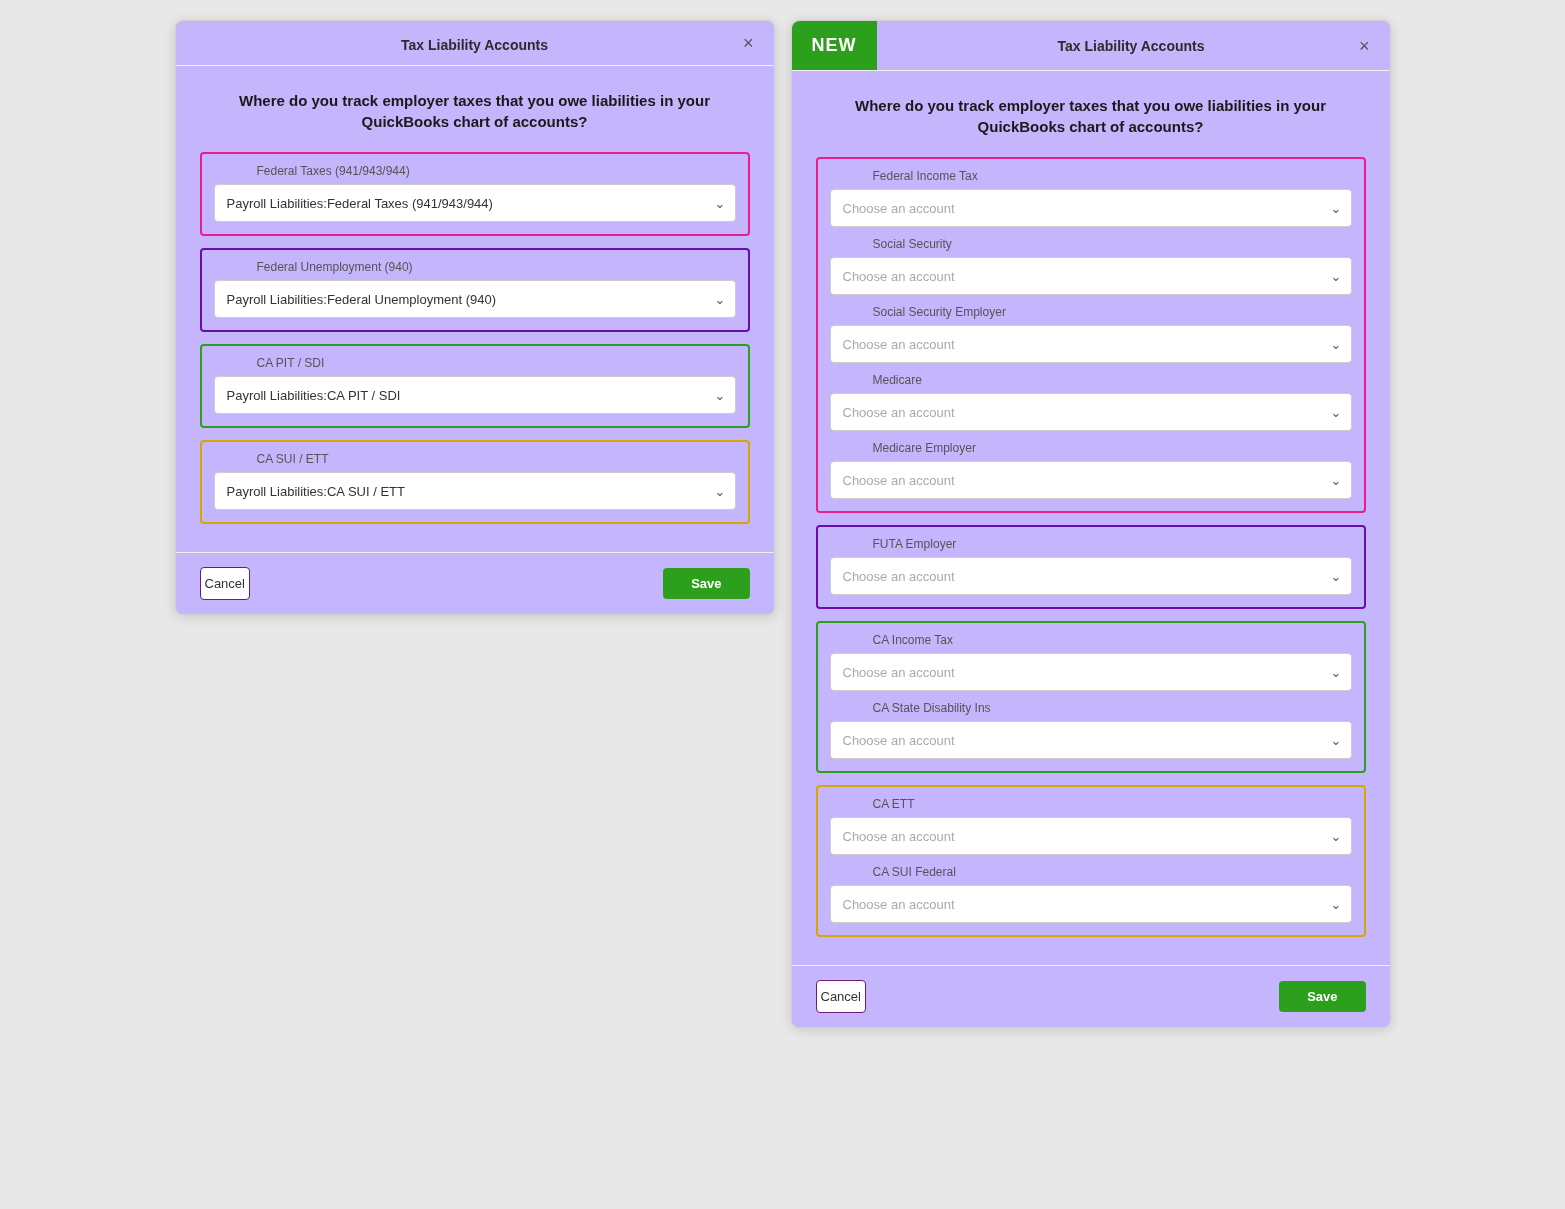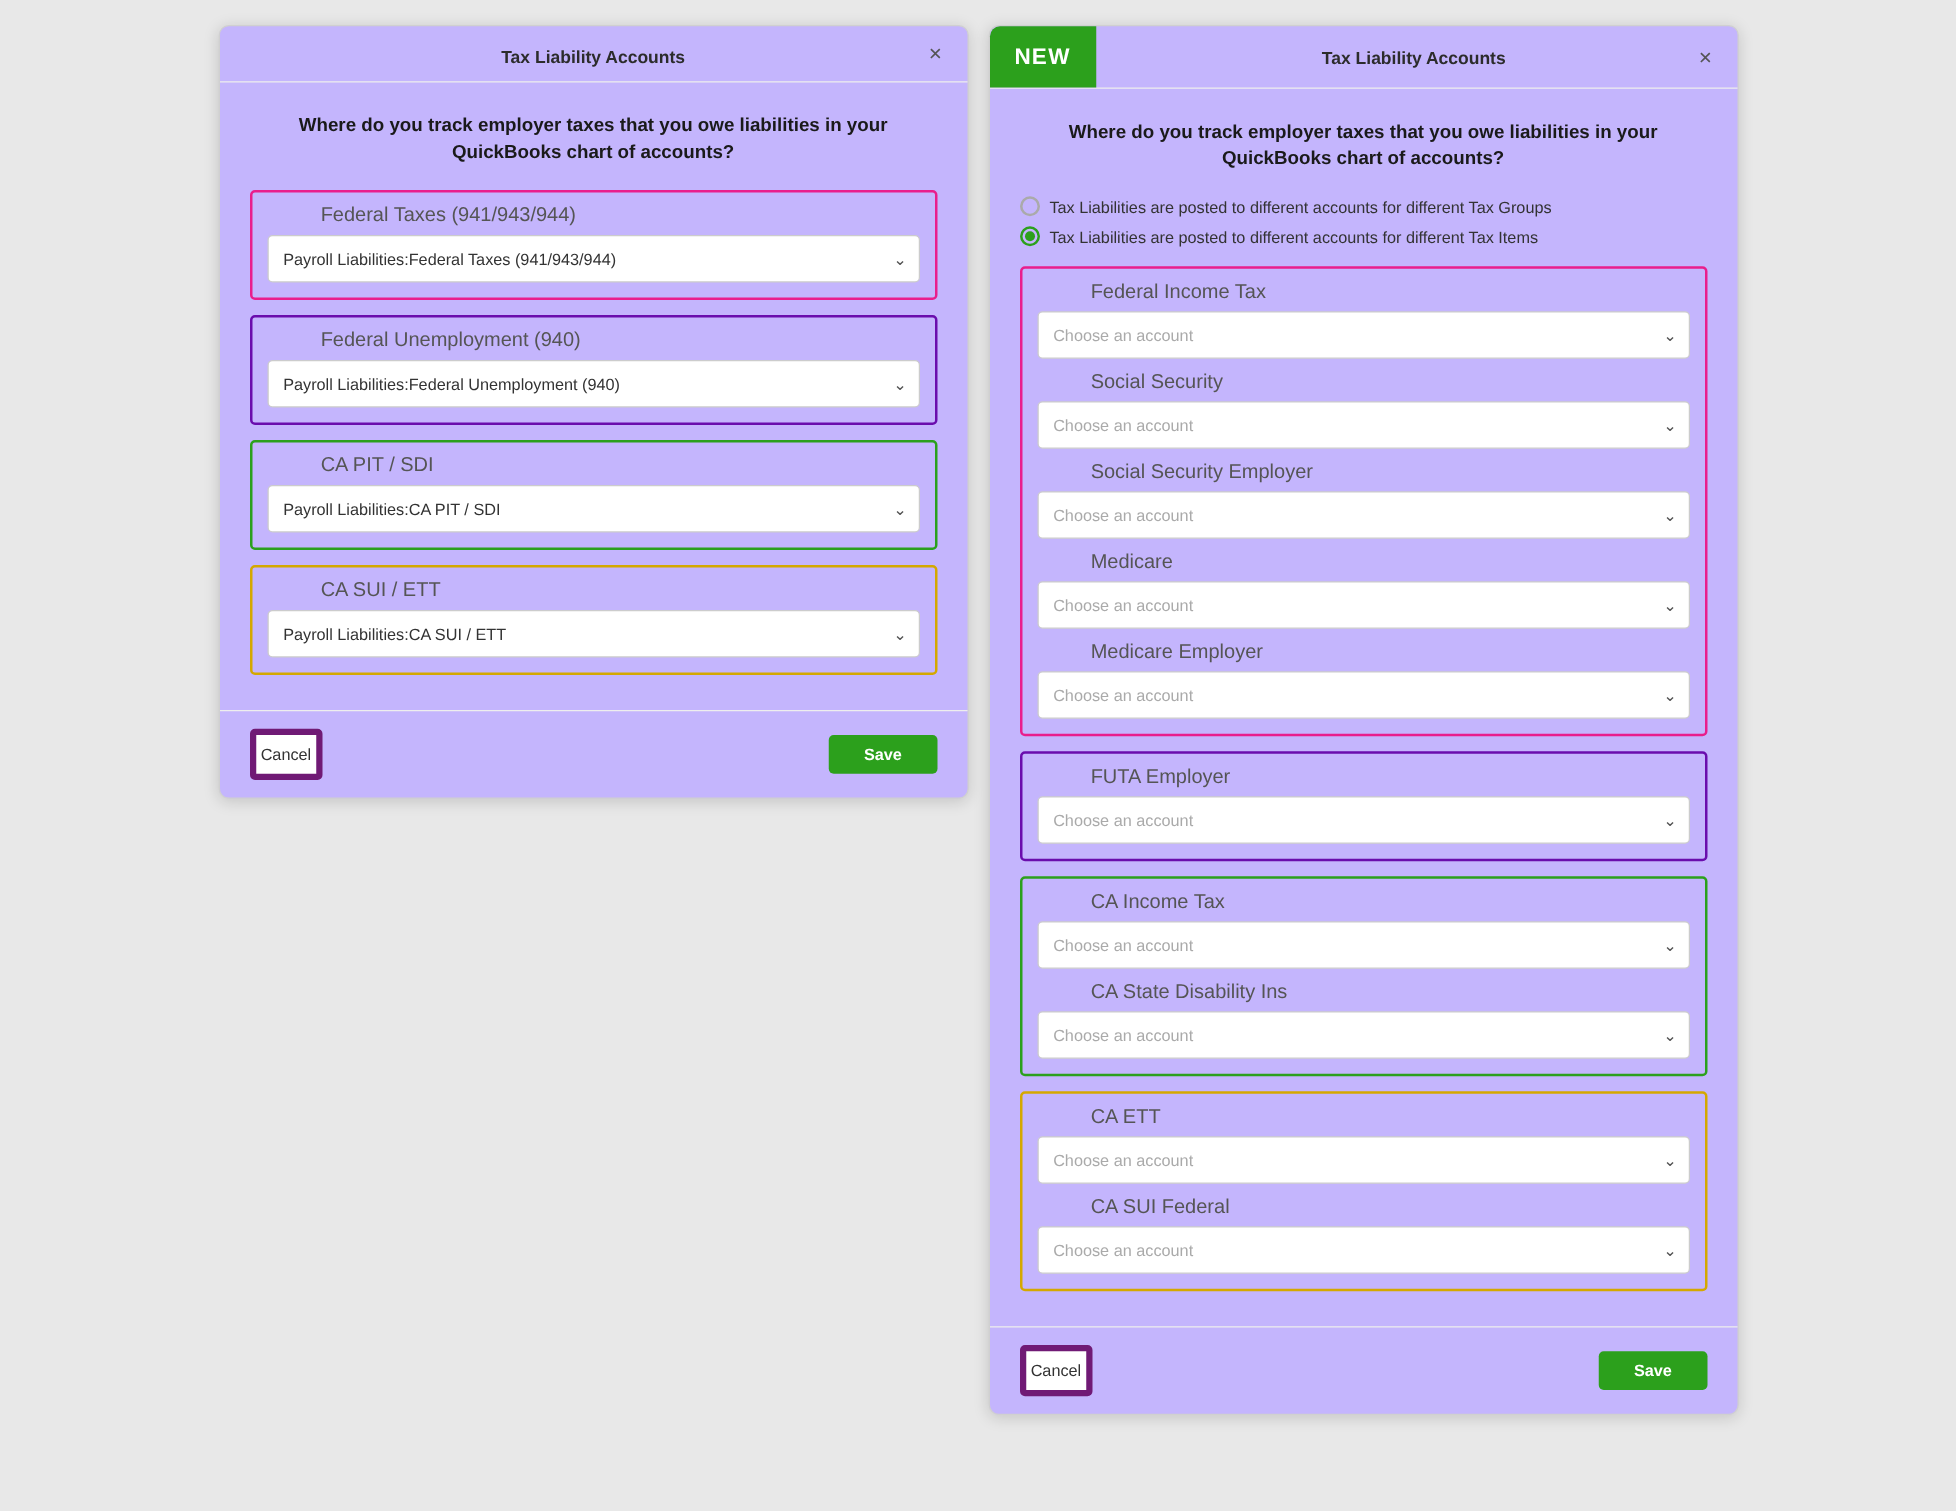--- a/index.html
+++ b/index.html
@@ -99,21 +99,21 @@
       padding: 10px 12px 12px;
       margin-bottom: 12px;
     }
 
     .field-group.pink { border-color: #e91e8c; }
     .field-group.purple { border-color: #6a0dad; }
     .field-group.green { border-color: #2ca01c; }
     .field-group.gold { border-color: #d4a800; }
 
     .field-label {
-      font-size: 16px;
+      font-size: 12px;
       color: #555;
       margin-bottom: 6px;
       font-weight: 400;
       padding-left: 43px;
     }
 
     .select-wrapper {
       position: relative;
       display: flex;
       align-items: center;
@@ -207,21 +207,21 @@
     .dialog-footer {
       display: flex;
       justify-content: space-between;
       align-items: center;
       padding: 14px 24px;
       border-top: 1px solid #eee;
     }
 
     .btn-cancel {
       background: #fff;
-      border: 5px solid #701a75;
+      border: 1px solid #701a75;
       border-radius: 4px;
       padding: 8px 4px;
       font-size: 13px;
       color: #333;
       cursor: pointer;
       font-weight: 500;
     }
 
     .btn-save {
       background: #2ca01c;
@@ -287,30 +287,20 @@
 <div class="dialog">
   <div class="dialog-header-new">
     <div class="new-badge">NEW</div>
     <span class="dialog-title">Tax Liability Accounts</span>
     <button class="close-btn">×</button>
   </div>
 
   <div class="dialog-body">
     <div class="dialog-question">Where do you track employer taxes that you owe liabilities in your QuickBooks chart of accounts?</div>
 
-    <div class="radio-group" id="radio-group-container">
-        <label class="radio-option">
-      <div class="radio-circle "></div>
-      <span>Tax Liabilities are posted to different accounts for different Tax Groups</span>
-    </label>
-        <label class="radio-option">
-      <div class="radio-circle selected"></div>
-      <span>Tax Liabilities are posted to different accounts for different Tax Items</span>
-    </label>
-      </div>
 
     <div id="right-sections-container">
         <div class="section-box pink">
           <div class="field-item">
         <div class="field-label">Federal Income Tax</div>
         <div class="select-wrapper">
           <div class="select-display placeholder">Choose an account</div>
           <span class="chevron">⌄</span>
         </div>
       </div>

